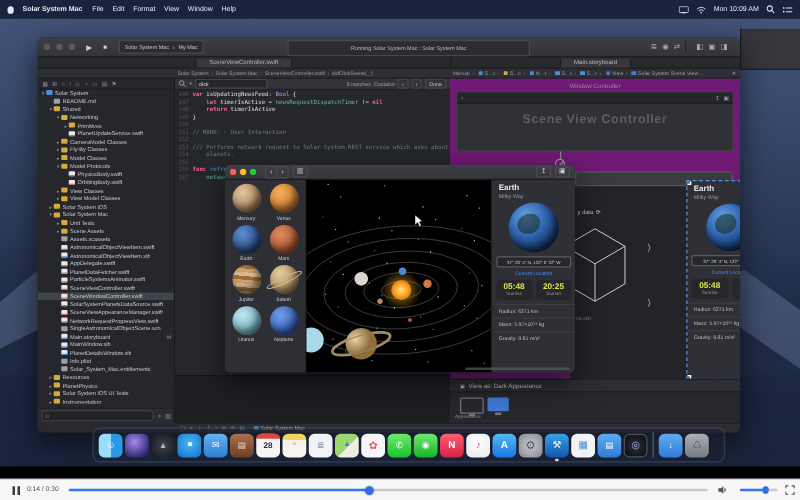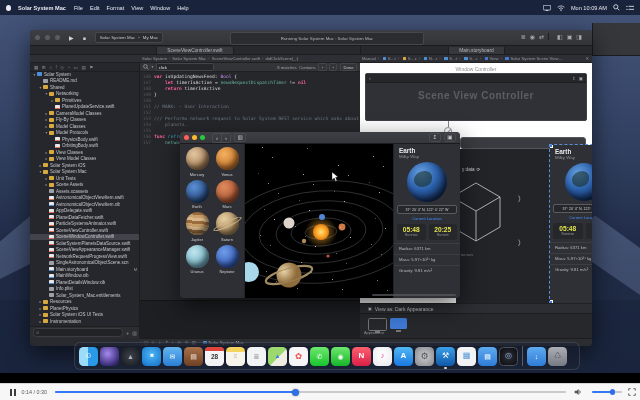--- a/index.html
+++ b/index.html
@@ -86,21 +86,21 @@
   .c-ty{color:#c08ef0;}
   .c-pr{color:#67b7a4;}
   .c-fn{color:#41a1c0;}
   .c-cm{color:#6c7986;}
   .console{position:absolute;left:110px;top:270px;width:220px;height:38px;background:#1e1f23;border-top:1px solid #151517;box-sizing:border-box;}
   .debugbar{position:absolute;left:110px;top:308px;width:452px;height:8px;background:#2c2d31;border-top:1px solid #1c1c1f;
     box-sizing:border-box;display:flex;align-items:center;gap:3.5px;padding:0 4px;color:#8d8e93;font-size:4.4px;}
   .dbg-app{display:flex;align-items:center;gap:1.5px;margin-left:4px;color:#c0c1c5;}
   .dbg-app .csq{background:#4a90d9;}
   
-  .storyboard{position:absolute;left:330px;top:33px;width:232px;height:275px;background:#ffffff;overflow:hidden;}
+  .storyboard{position:absolute;left:330px;top:33px;width:232px;height:275px;background:#701a75;overflow:hidden;}
   .scene-hd{position:absolute;top:3px;width:100%;text-align:center;color:#8e8f94;font-size:5px;}
   .ib-frame{position:absolute;left:5px;top:10px;width:222px;height:48px;background:#303136;border:1px solid #3f4046;border-radius:2px;box-sizing:border-box;}
   .ib-titlebar{height:8px;background:#26272b;border-bottom:1px solid #1e1e21;display:flex;align-items:center;padding:0 3px;color:#9fa0a5;font-size:4.5px;}
   .ib-titlebar .rt{margin-left:auto;display:flex;gap:3px;}
   .ib-title{position:absolute;left:0;top:16px;width:100%;text-align:center;color:#5d5e65;font-size:10px;font-weight:bold;letter-spacing:.5px;}
   .connector-line{position:absolute;left:88px;top:58px;width:1px;height:6px;background:#85868b;}
   .connector-circle{position:absolute;left:84px;top:64px;width:8px;height:8px;border:1px solid #9a9b9f;border-radius:50%;box-sizing:border-box;}
   .connector-circle::after{content:"";position:absolute;left:2.6px;top:-.5px;width:1px;height:7px;background:#9a9b9f;transform:rotate(45deg);}
   .ib-toolfield{position:absolute;left:100px;top:74px;width:126px;height:12px;border:1px solid #55565c;border-radius:3px;background:#3a3b40;box-sizing:border-box;}
   .sb-canvas2{position:absolute;left:96px;top:86px;width:136px;height:154px;background:#232428;}

